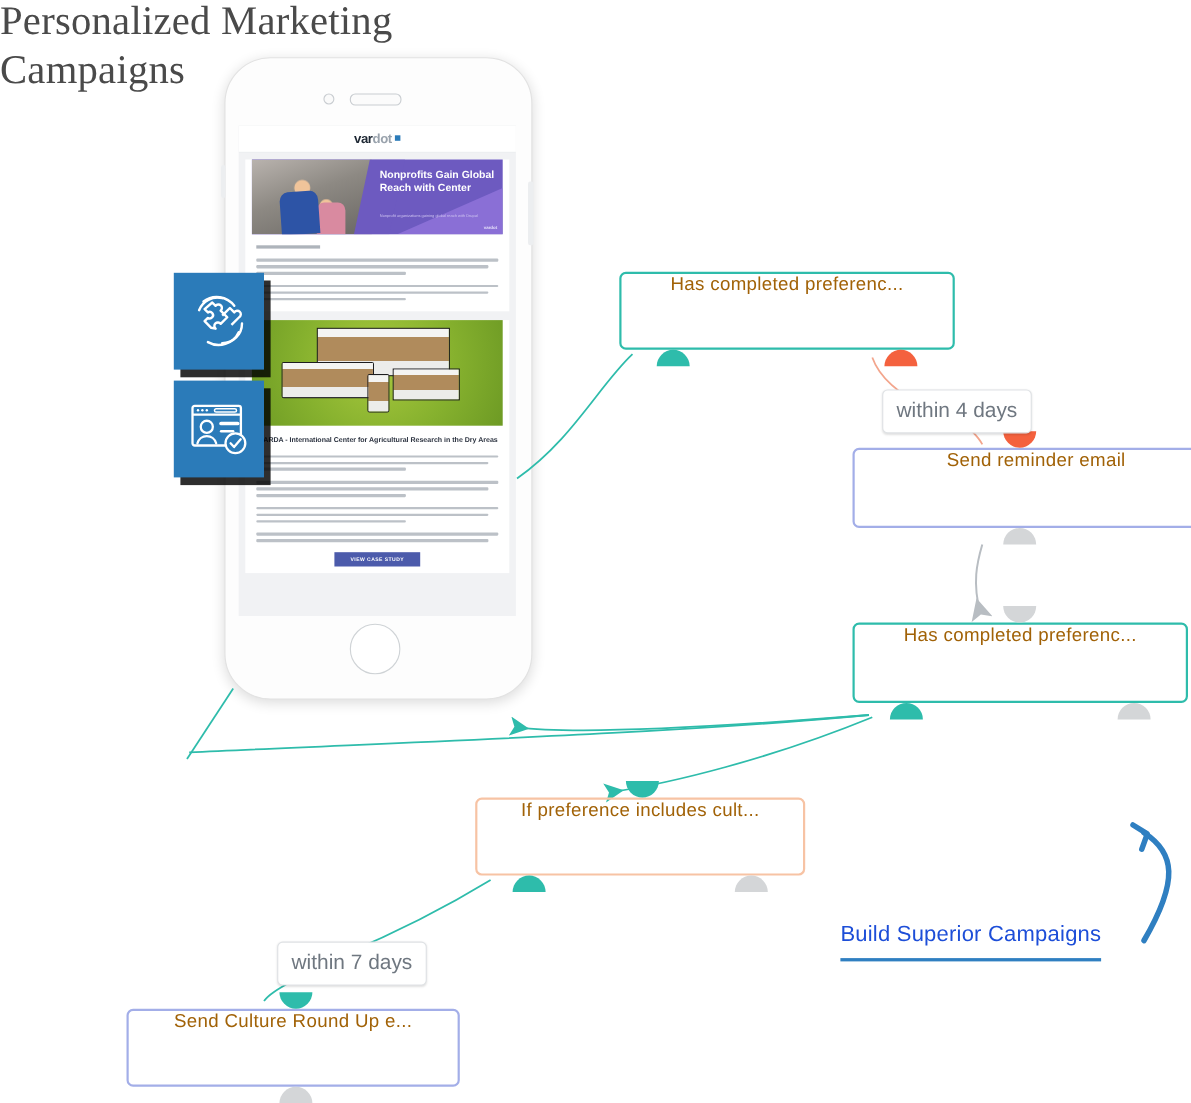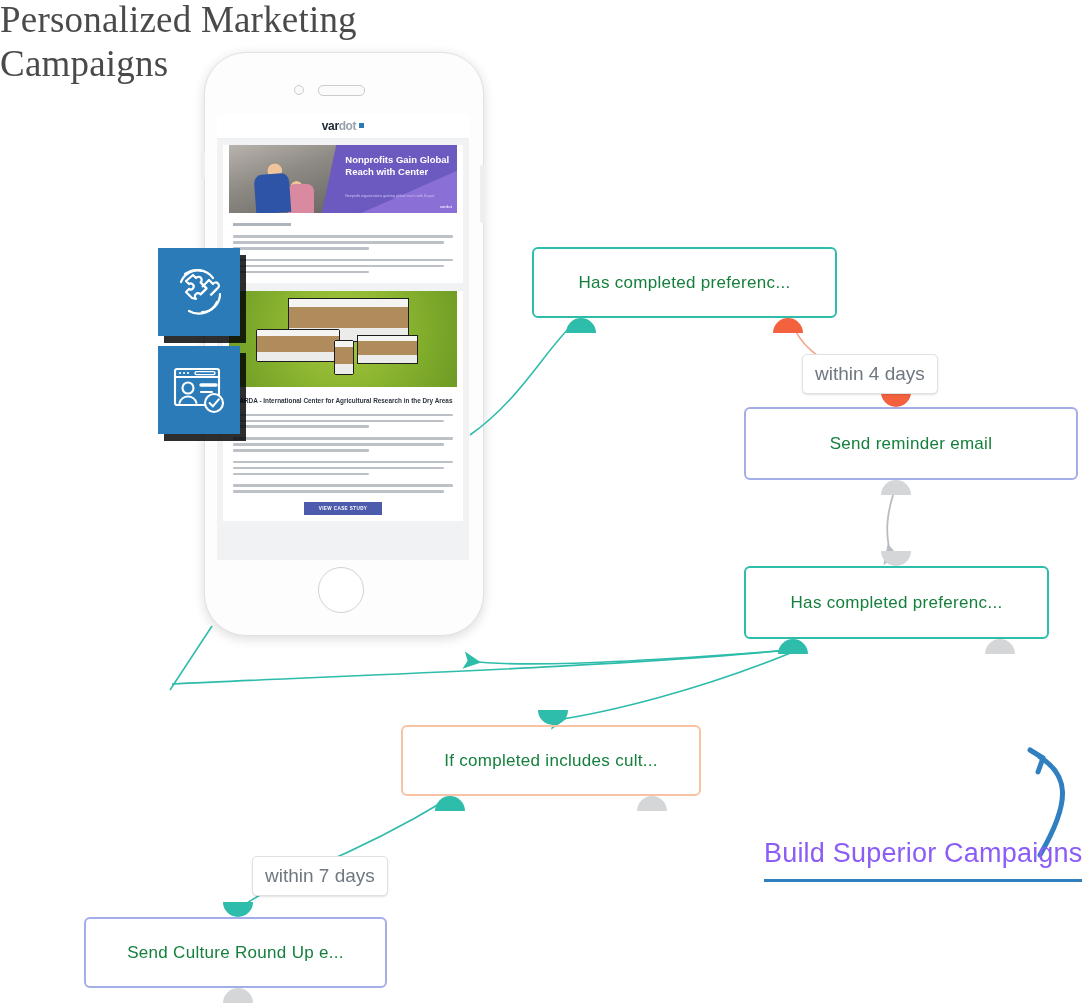--- a/index.html
+++ b/index.html
@@ -79,22 +79,22 @@
 
   
   .tile{position:absolute;width:82px;height:88px;background:#2b7bb9;
       box-shadow:6px 7px 0 rgba(0,0,0,.82);}
   .tile svg{position:absolute;left:50%;top:50%;transform:translate(-50%,-50%);}
   #tile-puzzle{left:158px;top:248px;}
   #tile-profile{left:158px;top:346px;}
 
   
   .node{position:absolute;border-radius:6px;background:transparent;
-      display:flex;align-items:center;padding-left:34px;box-sizing:border-box;
-      color:#15803d;font-size:17px;letter-spacing:.3px;}
+      display:flex;padding-left:34px;box-sizing:border-box;
+      color:#a16207;font-size:17px;letter-spacing:.3px;margin-left:31px;}
   .node.center{justify-content:center;padding-left:0;}
   .dot{position:absolute;width:30px;height:30px;border-radius:50%;}
   .dot.half-b{border-radius:0 0 30px 30px;height:15px;}
   .dot.half-t{border-radius:30px 30px 0 0;height:15px;}
   .teal{background:#2ebcab}.orange{background:#f4613e}.grey{background:#d4d6d8}
 
   #node-has-pref-1{left:532px;top:247px;width:305px;height:71px;border:2px solid #2ebcab;}
   #node-send-reminder{left:744px;top:407px;width:334px;height:73px;border:2px solid #a3aee8;}
   #node-has-pref-2{left:744px;top:566px;width:305px;height:73px;border:2px solid #2ebcab;}
   #node-thank-you{left:14px;top:694px;width:305px;height:73px;border:2px solid #a3aee8;}
@@ -102,21 +102,21 @@
   #node-culture{left:84px;top:917px;width:303px;height:71px;border:2px solid #a3aee8;}
 
   
   .delay{position:absolute;background:#fff;border:1px solid #dfe2e5;border-radius:5px;
       height:38px;display:flex;align-items:center;padding:0 12px;
       color:#6f7780;font-size:19px;box-shadow:0 1px 2px rgba(0,0,0,.12);}
   #delay-3days{left:802px;top:354px;}
   #delay-7days{left:252px;top:856px;}
 
   
-  #cta-link{position:absolute;left:764px;top:838px;font-size:27px;color:#8b5cf6;
+  #cta-link{position:absolute;left:764px;top:838px;font-size:20px;color:#1d4ed8;
       letter-spacing:.2px;border-bottom:3px solid #2f7fc1;padding-bottom:10px;}
 
   svg.wires{position:absolute;left:0;top:0;width:1083px;height:1003px;
       pointer-events:none;}
 </style>
 </head>
 <body>
 
 <div class="stage">
 
@@ -273,21 +273,21 @@
 
   <div class="node center" id="node-has-pref-2">
     <span>Has completed preferenc...</span>
     <span class="dot half-b grey" style="left:135px;top:-17px;"></span>
     <span class="dot half-t teal" style="left:32px;bottom:-17px;"></span>
     <span class="dot half-t grey" style="right:32px;bottom:-17px;"></span>
   </div>
 
 
   <div class="node center" id="node-if-pref">
-    <span>If completed includes cult...</span>
+    <span>If preference includes cult...</span>
     <span class="dot half-b teal" style="left:135px;top:-17px;"></span>
     <span class="dot half-t teal" style="left:32px;bottom:-17px;"></span>
     <span class="dot half-t grey" style="right:32px;bottom:-17px;"></span>
   </div>
 
   <div class="node center" id="node-culture">
     <span>Send Culture Round Up e...</span>
     <span class="dot half-b teal" style="left:137px;top:-17px;"></span>
     <span class="dot half-t grey" style="left:137px;bottom:-17px;"></span>
   </div>

